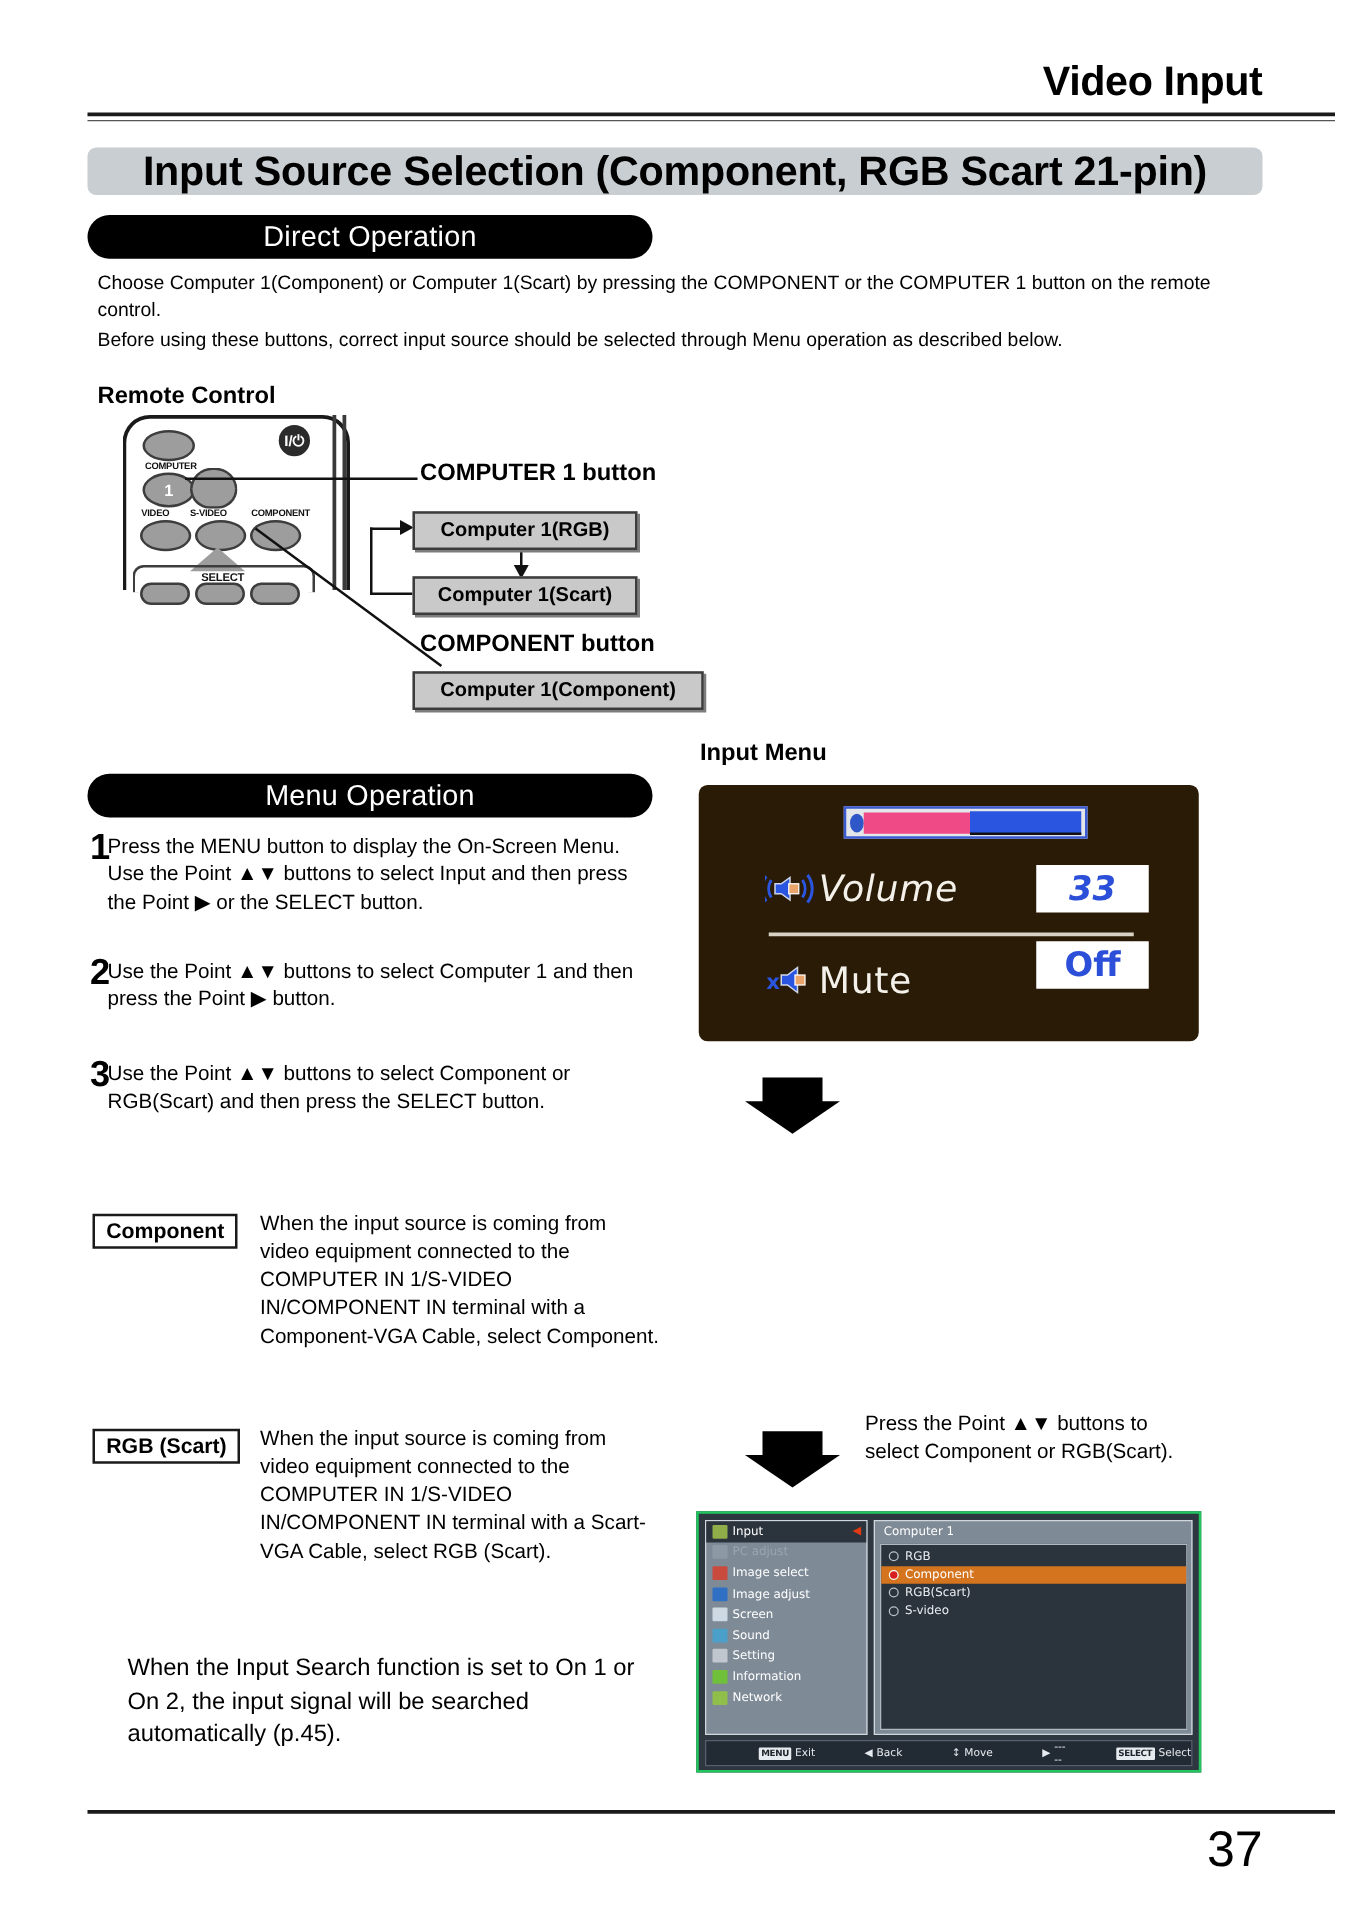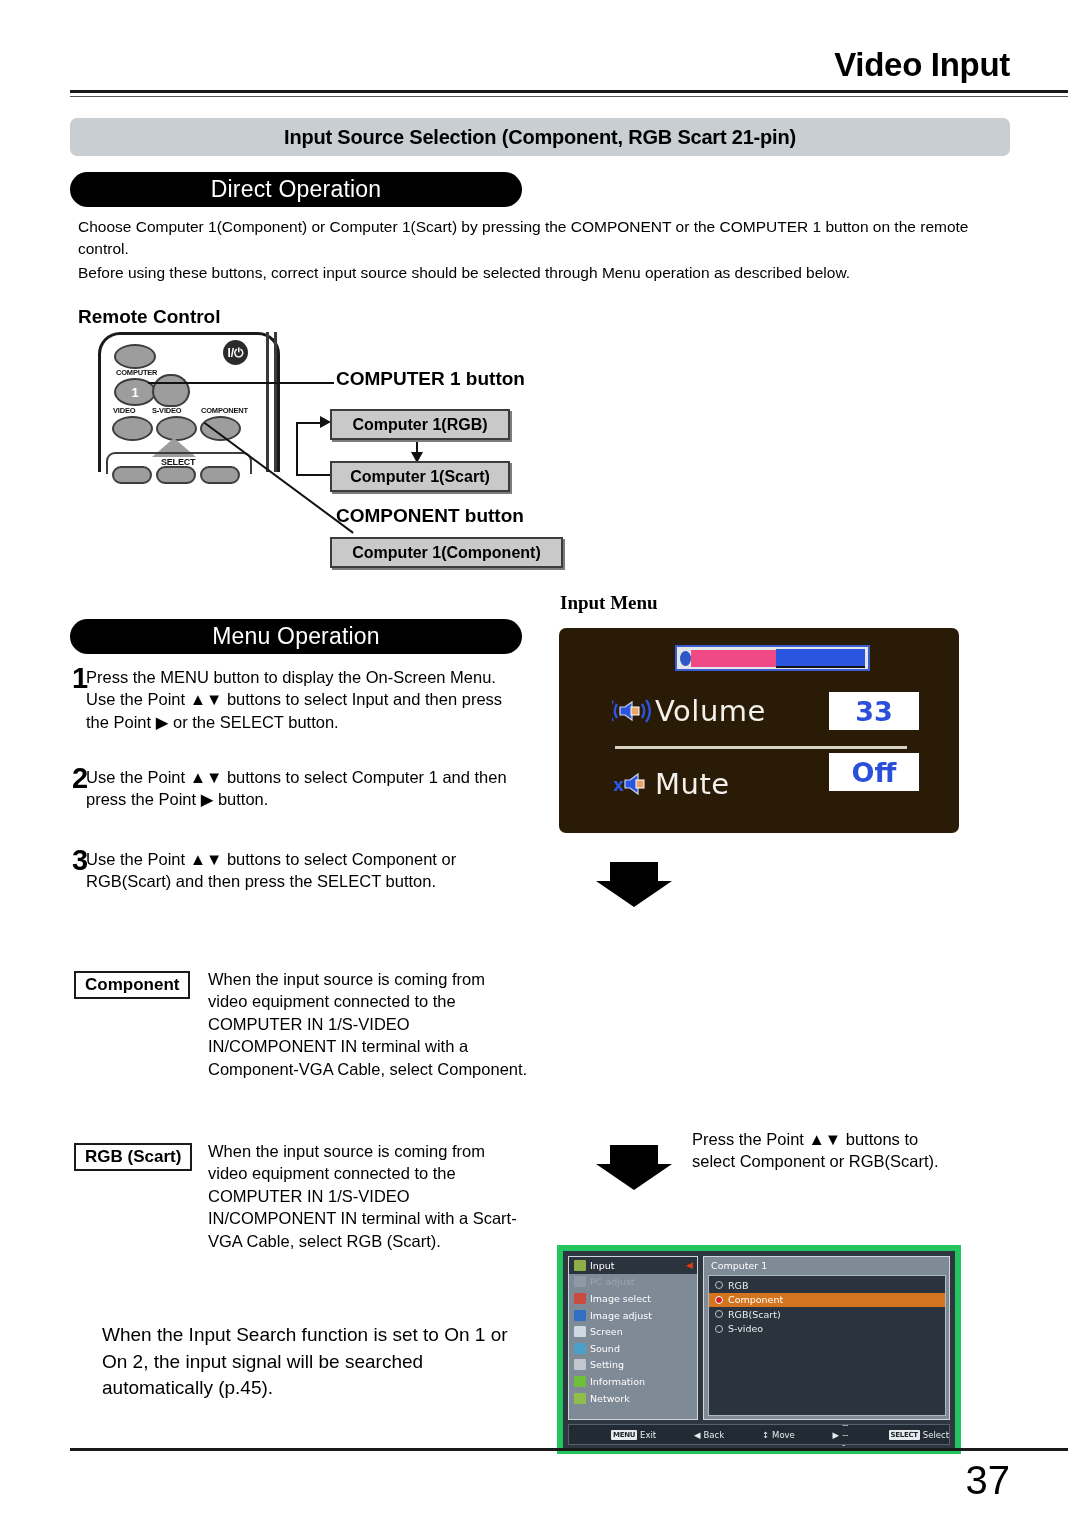--- a/index.html
+++ b/index.html
@@ -16,37 +16,37 @@
     font-size:33px;font-weight:bold;letter-spacing:-.3px;
   }
   .hdr-rule1{position:absolute;left:70px;right:12px;top:90px;height:3px;background:#1a1a1a;}
   .hdr-rule2{position:absolute;left:70px;right:12px;top:96px;height:1px;background:#555;}
 
   .band{
     position:absolute;left:70px;top:118px;width:940px;height:38px;
     background:#c8ced1;border-radius:7px;
     display:flex;align-items:center;justify-content:center;
   }
-  .band span{font-size:20px;font-weight:bold;letter-spacing:-.2px;}
+  .band span{font-size:33px;font-weight:bold;letter-spacing:-.2px;}
 
   .pill{
     position:absolute;background:#000;border-radius:19px;
     display:flex;align-items:center;justify-content:center;
   }
   .pill span{color:#fff;font-size:23px;letter-spacing:.2px;}
   #pill-direct{left:70px;top:172px;width:452px;height:35px;}
   #pill-menu{left:70px;top:619px;width:452px;height:35px;}
 
   .para{position:absolute;font-size:15.5px;line-height:1.42;}
   #para1{left:78px;top:216px;width:905px;}
   #para2{left:78px;top:262px;width:905px;}
 
   .sec-h{position:absolute;font-size:19px;font-weight:bold;}
   #rc-head{left:78px;top:306px;}
-  #im-head{left:560px;top:592px;font-family:Liberation Serif, serif;}
+  #im-head{left:560px;top:592px;}
 
   
   .remote{position:absolute;left:98px;top:332px;width:182px;height:140px;}
   .rc-body{
     position:absolute;inset:0;background:#fff;
     border-left:3px solid #1a1a1a;border-top:3px solid #1a1a1a;
     border-right:3px solid #1a1a1a;border-top-left-radius:22px;border-top-right-radius:22px;
   }
   .rc-edge{position:absolute;top:0;bottom:0;width:3px;background:#3a3a3a;}
   .btn-o{position:absolute;background:#9d9d9d;border:2px solid #3d3d3d;border-radius:50%;}
@@ -98,21 +98,21 @@
   }
   .osd-slider{
     position:absolute;left:116px;top:17px;width:195px;height:26px;
     background:#e3e7ea;border:2px solid #3c5bd0;box-sizing:border-box;
     display:flex;align-items:center;padding:0 3px;
   }
   .osd-knob{width:11px;height:15px;border-radius:50%;background:#2f57c8;flex:0 0 auto;}
   .osd-fill{height:17px;background:#ef4a85;flex:0 0 auto;}
   .osd-rest{height:17px;background:#2a55e0;flex:1 1 auto;border-bottom:2px solid #111;}
   .osd-row{position:absolute;left:0;right:0;height:62px;display:flex;align-items:center;}
-  #osd-row-vol{top:52px;}
+  #osd-row-vol{top:52px;font-style:italic;}
   #osd-row-mute{top:125px;}
   .osd-divider{position:absolute;left:56px;right:52px;top:118px;height:3px;background:#d8d2c4;}
   .osd-ico{width:46px;margin-left:50px;flex:0 0 auto;display:flex;align-items:center;justify-content:center;}
   .osd-lab{font-size:29px;color:#f3f1ea;letter-spacing:.5px;font-family:"DejaVu Sans",sans-serif;}
   .osd-val{
     position:absolute;right:40px;width:90px;height:38px;background:#fff;
     display:flex;align-items:center;justify-content:center;
     font-size:27px;color:#2b4fd8;font-weight:bold;font-family:"DejaVu Sans",sans-serif;
   }
 
@@ -140,23 +140,22 @@
 
   
   .note{position:absolute;left:84px;top:1318px;width:450px;}
   .note .nh{font-size:21px;font-weight:bold;}
   .note .nh .chk{font-size:15px;font-weight:normal;}
   .note .nb{margin-left:18px;margin-top:4px;font-size:19px;line-height:1.4;}
 
   
   .osd2{
     position:absolute;left:557px;top:1209px;width:404px;height:209px;
-    background:#2e3640;border:6px solid #22c55e;box-sizing:border-box;
+    background:#2e3640;border:2px solid #22c55e;box-sizing:border-box;
     font-family:"DejaVu Sans",sans-serif;
-    margin-top:36px;
   }
   .osd2-left{
     position:absolute;left:5px;top:5px;width:130px;bottom:28px;
     background:#7e8a96;border:1px solid #cfd6dc;box-sizing:border-box;
   }
   .osd2-item{
     height:16.6px;display:flex;align-items:center;gap:4px;padding-left:5px;
     font-size:9.5px;color:#ffffff;white-space:nowrap;
   }
   .osd2-item.sel{background:#2b333c;}

